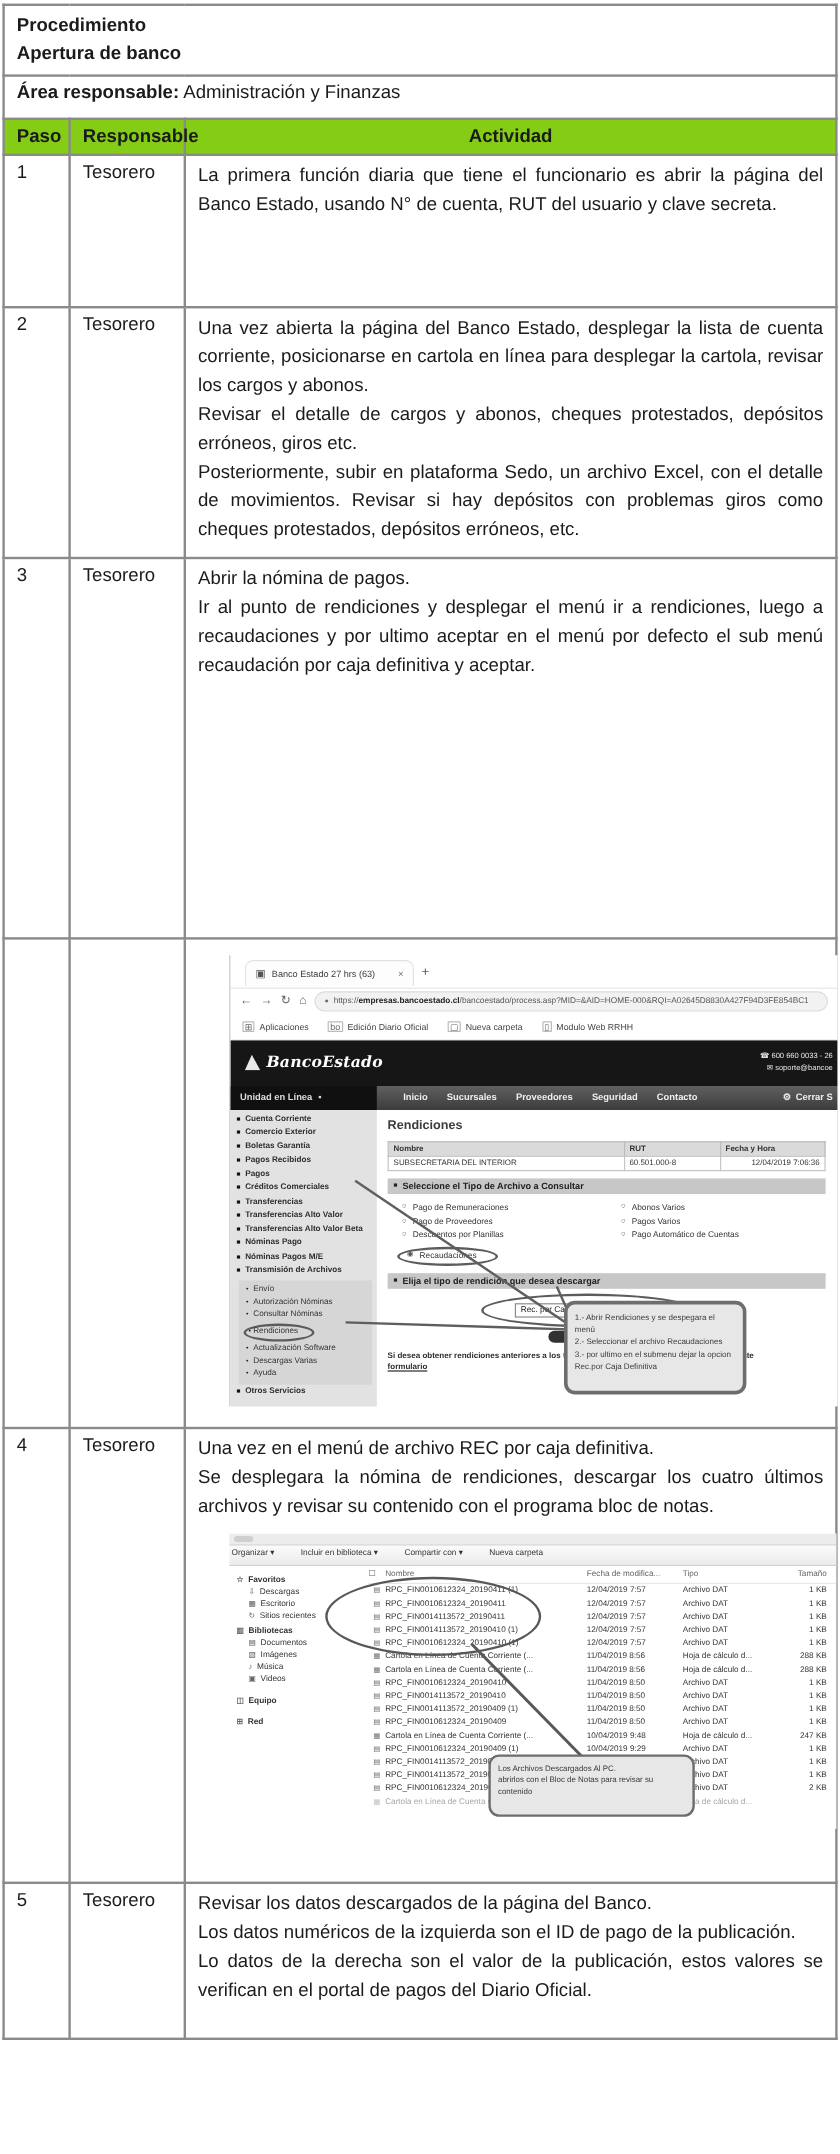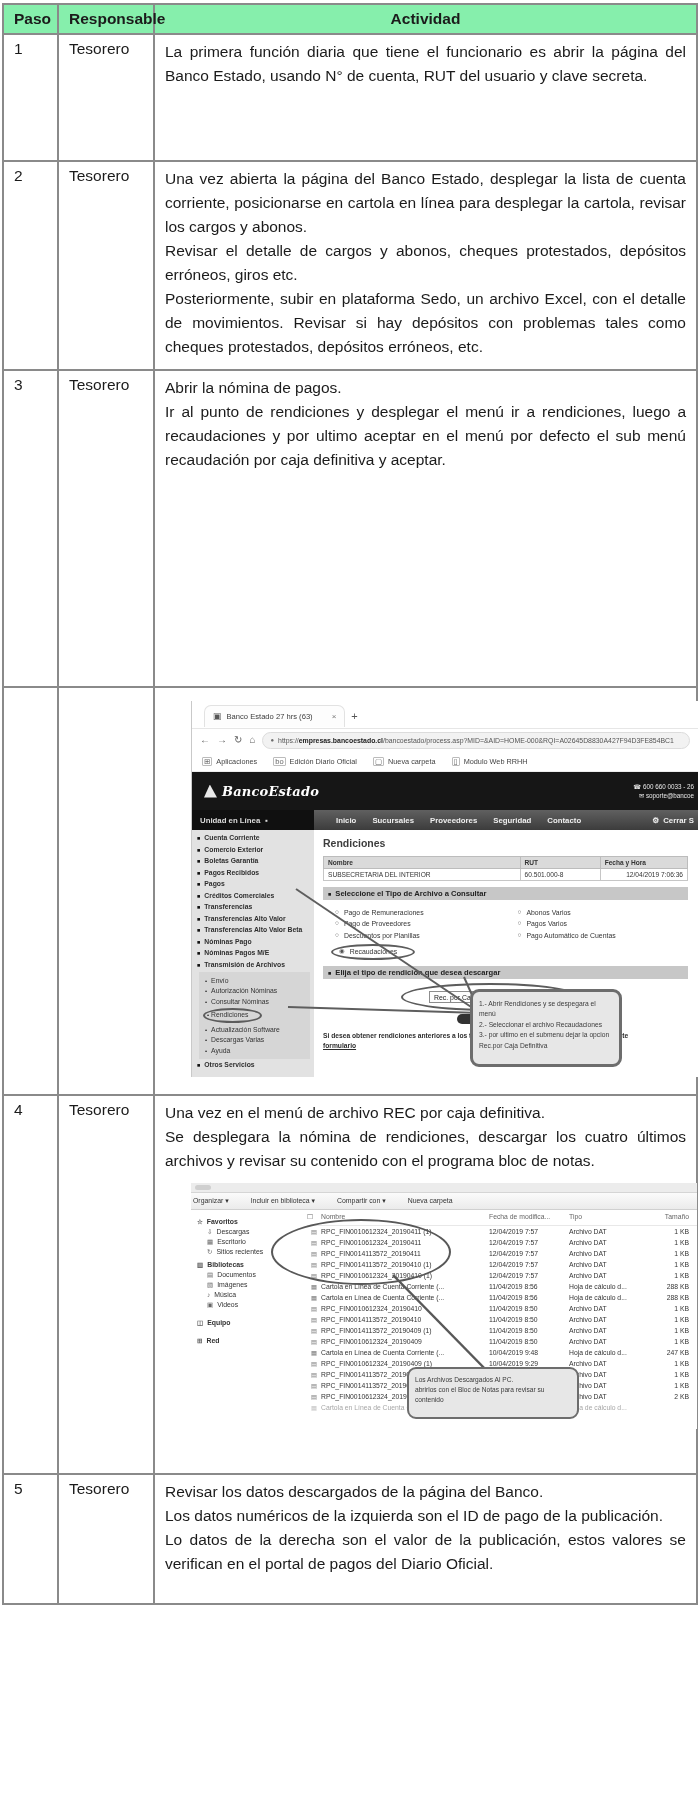--- a/index.html
+++ b/index.html
@@ -5,21 +5,21 @@
   html,body{margin:0;padding:0;background:#ffffff;}
   body{width:700px;font-family:"Liberation Sans",sans-serif;color:#1b1b1b;}
   .page{width:700px;height:1795px;box-sizing:border-box;padding:3px 2px;position:relative;background:#fff;}
   table.proc{width:696px;border-collapse:collapse;table-layout:fixed;}
   table.proc td,table.proc th{border:2px solid #8a8a8a;vertical-align:top;padding:5px 10px;box-sizing:border-box;}
   .c-paso{width:55px;}
   .c-resp{width:96px;}
   .doc-title{font-weight:bold;font-size:15.5px;line-height:1.5;height:58px;}
   .doc-row{font-size:15.5px;height:36px;}
   .doc-row b{font-weight:bold;}
-  .hdr-row th{font-weight:bold;font-size:15.5px;background:#86efac;text-align:left;height:28px;padding-top:4px;}
+  .hdr-row th{font-weight:bold;font-size:15.5px;background:#84cc16;text-align:left;height:28px;padding-top:4px;}
   .hdr-row th.center{text-align:center;}
   .step-num,.step-resp{font-size:15.5px;padding-top:7px;}
   .act-cell{font-size:15.5px;line-height:1.55;padding-top:7px;margin-top:45px;}
   .para{margin:0;text-align:justify;}
   .r1{height:127px;} .r2{height:209px;} .r3{height:317px;}
   .rshot{height:408px;} .r4{height:379px;} .r5{height:130px;}
 
   
   .shot{position:relative;width:506px;height:376px;margin:8px 0 0 26px;background:#fff;filter:grayscale(1);border-left:1px solid #c9c9c9;overflow:hidden;}
   .tabstrip{height:24px;display:flex;align-items:center;gap:6px;padding:3px 6px 0 12px;}
@@ -103,21 +103,33 @@
 
 <div class="page">
 <table class="proc">
   <colgroup>
         <col class="c-paso">
         <col class="c-resp">
         <col>
       </colgroup>
 
   <tbody>
-
+        <tr>
+          <td colspan="3" class="doc-title">
+    <div>Procedimiento</div>
+    <div>Apertura de banco</div>
+  </td>
+        </tr>
+
+  <tr>
+          <td colspan="3" class="doc-row">
+    <b>Área responsable:</b>
+    <span>Administración y Finanzas</span>
+  </td>
+        </tr>
 
 
 
   <tr class="hdr-row">
     <th>Paso</th>
     <th>Responsable</th>
     <th class="center">Actividad</th>
   </tr>
 
   <tr>
@@ -130,21 +142,21 @@
     </td>
   </tr>
 
   <tr>
     <td class="step-num r2">2</td>
     <td class="step-resp">Tesorero</td>
     <td class="act-cell">
       <div>
               <p class="para">Una vez abierta la página del Banco Estado, desplegar la lista de cuenta corriente, posicionarse en cartola en línea para desplegar  la cartola, revisar los cargos y abonos.</p>
               <p class="para">Revisar el detalle de cargos y abonos, cheques protestados, depósitos erróneos, giros etc.</p>
-              <p class="para">Posteriormente, subir en plataforma Sedo, un archivo Excel, con el detalle de movimientos. Revisar si hay depósitos  con problemas tales como cheques protestados, depósitos erróneos, etc.</p>
+              <p class="para">Posteriormente, subir en plataforma Sedo, un archivo Excel, con el detalle de movimientos. Revisar si hay depósitos  con problemas giros como cheques protestados, depósitos erróneos, etc.</p>
             </div>
     </td>
   </tr>
 
   <tr>
     <td class="step-num r3">3</td>
     <td class="step-resp">Tesorero</td>
     <td class="act-cell">
       <div>
               <p class="para">Abrir la nómina de pagos.</p>

